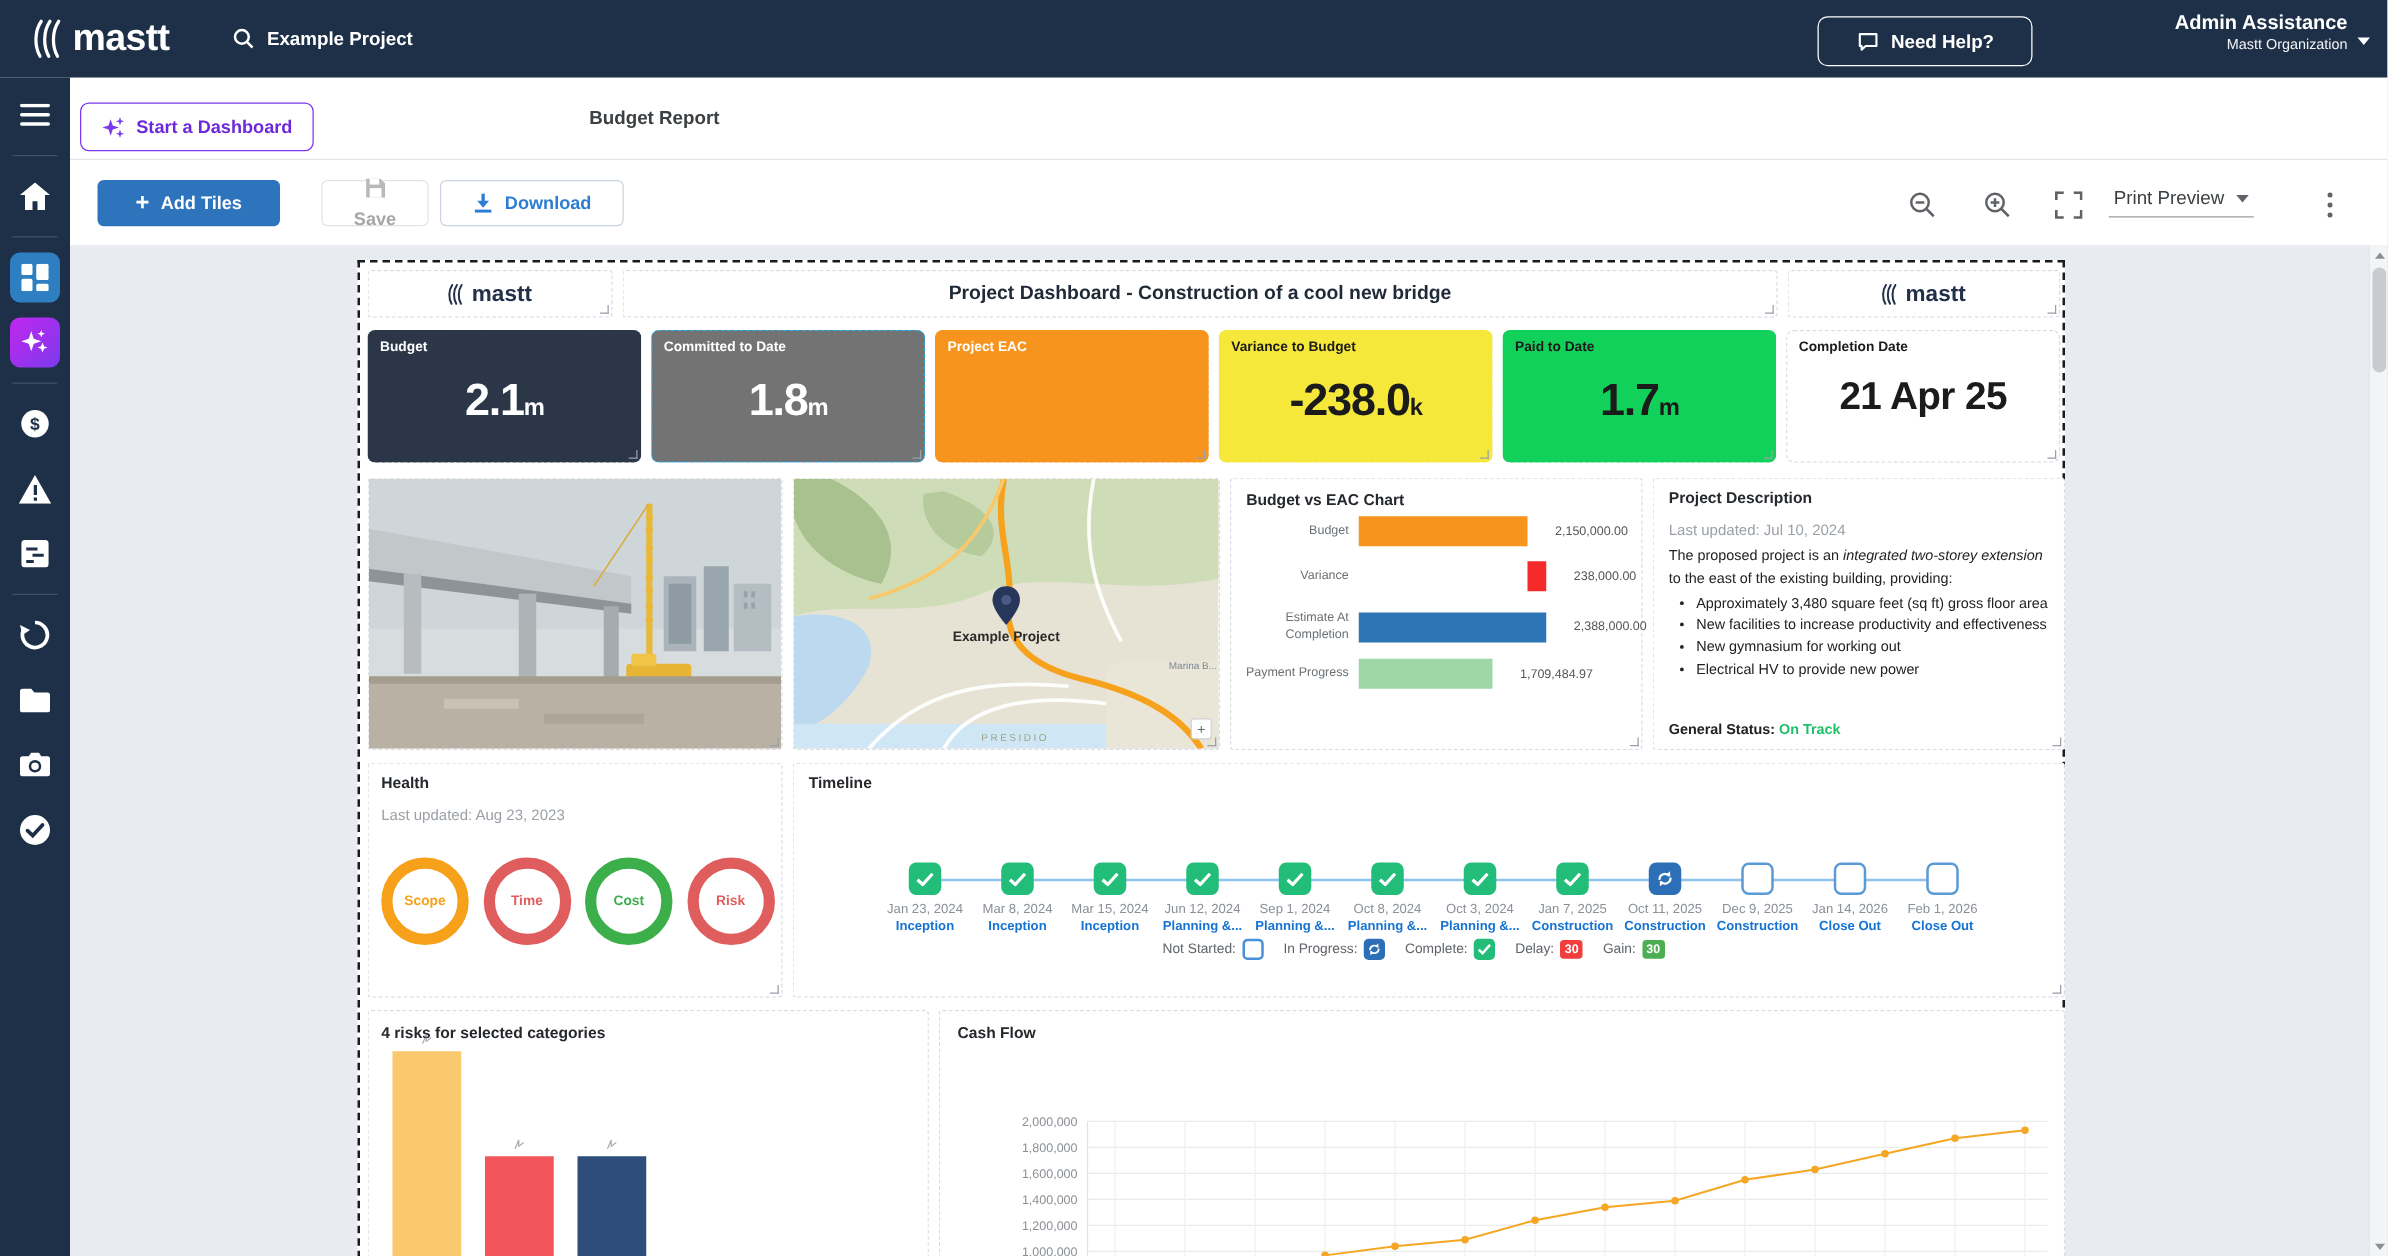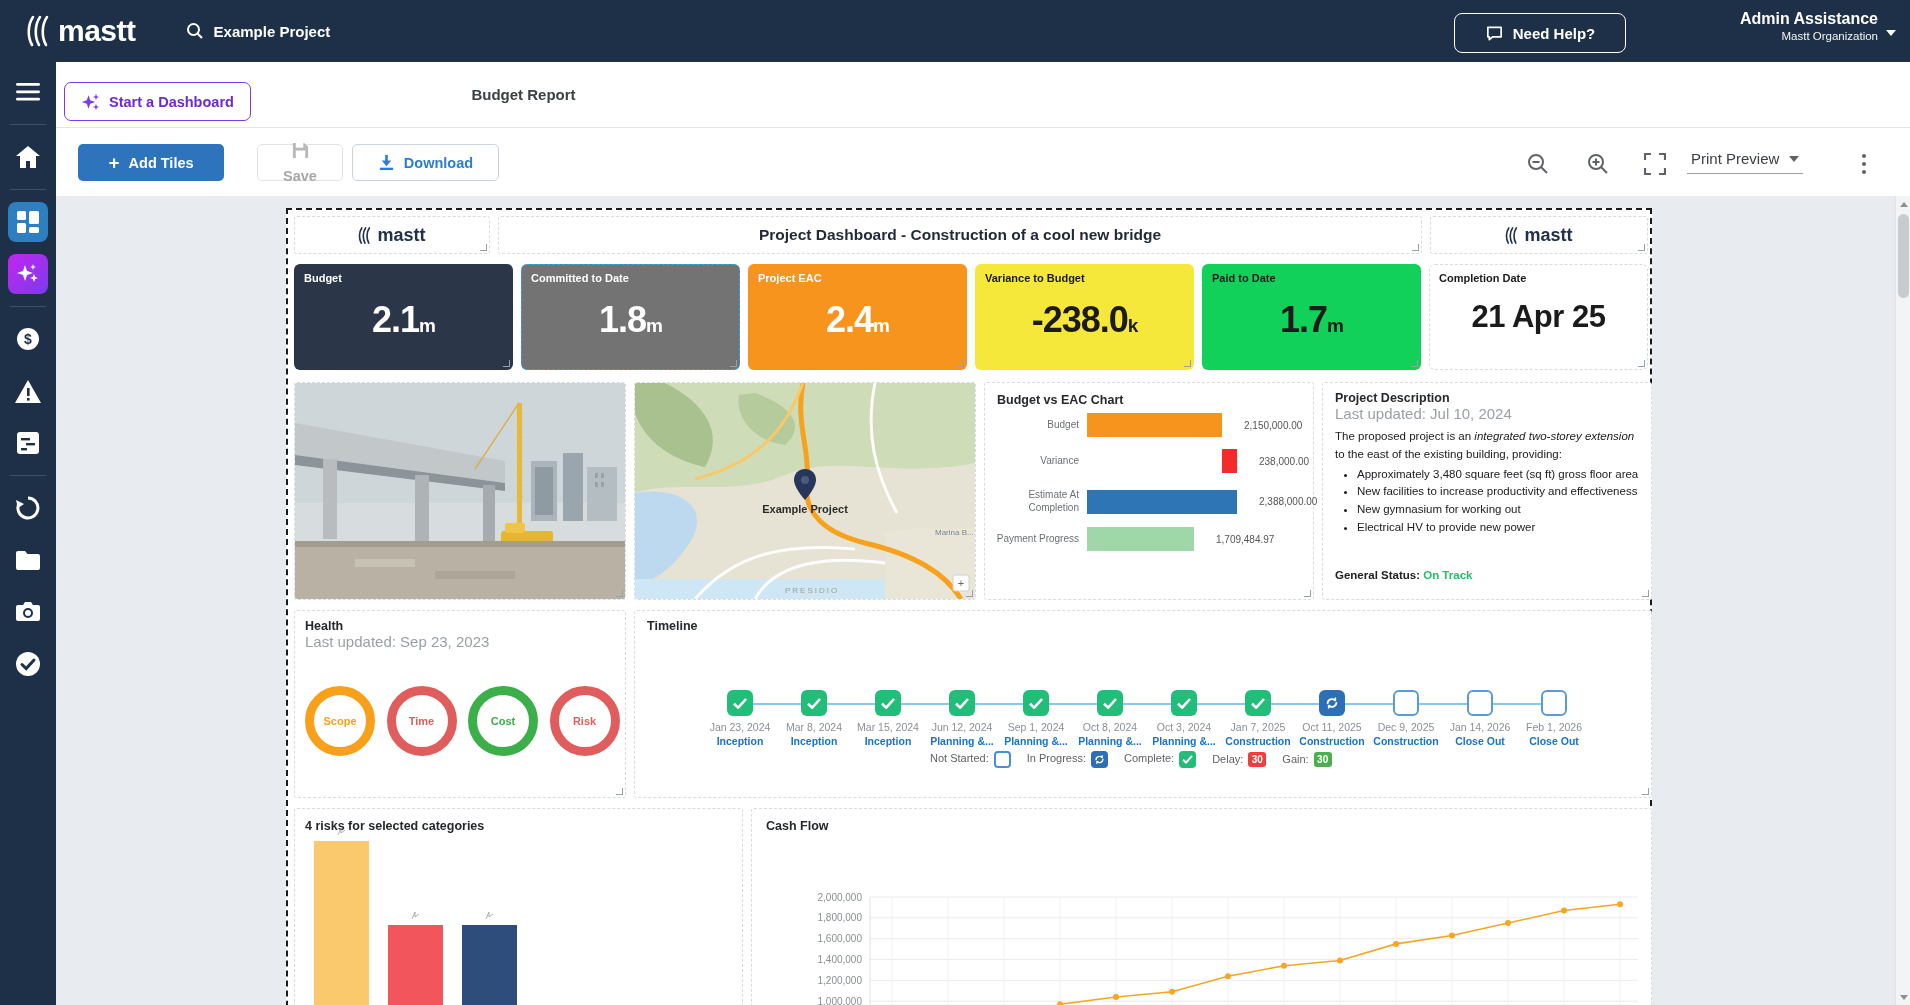--- a/index.html
+++ b/index.html
@@ -45,21 +45,21 @@
   .print-preview .caret-down { border-top-color:#5f6368; }
   .kebab { position:absolute; left:1798px; top:20px; width:20px; height:32px; display:flex; flex-direction:column; align-items:center; justify-content:center; gap:4px; cursor:pointer; }
   .kebab i { width:4px; height:4px; border-radius:50%; background:#5f6368; }
 
   
   .content { position:absolute; left:56px; top:196px; width:1854px; height:809px; background:#e8ebef; overflow:hidden; z-index:10; }
   .canvas { position:absolute; left:230px; top:12px; width:1366px; height:1200px; background:#fff; border:2px dashed #1b1b1b; }
   .tile { position:absolute; background:#fff; border:1px dashed #d8dce2; border-radius:3px; }
   .tile::after { content:""; position:absolute; right:2px; bottom:2px; width:6px; height:6px; border-right:1.5px solid #98a0ab; border-bottom:1.5px solid #98a0ab; }
   .tile-title { font-size:12.5px; font-weight:bold; color:#25282c; }
-  .tile-updated { font-size:15px; color:#9aa0a6; margin-top:0; }
+  .tile-updated { font-size:12px; color:#9aa0a6; margin-top:12px; }
 
   .hdr-logo { display:flex; align-items:center; justify-content:center; gap:5px; color:#22304a; font-weight:bold; font-size:18px; }
   .hdr-title { display:flex; align-items:center; justify-content:center; font-size:15.5px; font-weight:bold; color:#1f2937; }
 
   
   .kpi { border-radius:6px; padding:7px 9px; }
   .kpi-label { font-size:11px; font-weight:bold; }
   .kpi-value { position:absolute; left:0; right:0; top:34px; text-align:center; font-size:36px; font-weight:bold; letter-spacing:-1px; }
   .kpi-suffix { font-size:19px; font-weight:bold; }
 
@@ -355,21 +355,20 @@
           <div class="tile kpi" style="left: 6px; top: 54px; width: 219px; height: 106px; background: rgb(43, 55, 73); color: rgb(255, 255, 255); border-color: rgb(43, 55, 73);">
             <div class="kpi-label">Budget</div>
             <div class="kpi-value">2.1<span class="kpi-suffix">m</span></div>
           </div>
           <div class="tile kpi" style="left: 233px; top: 54px; width: 219px; height: 106px; background: #737373; color: rgb(255, 255, 255); border-color: rgb(41, 171, 226);">
             <div class="kpi-label">Committed to Date</div>
             <div class="kpi-value">1.8<span class="kpi-suffix">m</span></div>
           </div>
           <div class="tile kpi" style="left: 460px; top: 54px; width: 219px; height: 106px; background: rgb(247, 148, 30); color: rgb(255, 255, 255); border-color: rgb(247, 148, 30);">
             <div class="kpi-label">Project EAC</div>
-            <div class="kpi-value">2.4<span class="kpi-suffix">m</span></div>
           </div>
           <div class="tile kpi" style="left: 687px; top: 54px; width: 219px; height: 106px; background: rgb(246, 232, 59); color: rgb(27, 27, 27); border-color: rgb(246, 232, 59);">
             <div class="kpi-label">Variance to Budget</div>
             <div class="kpi-value">-238.0<span class="kpi-suffix">k</span></div>
           </div>
           <div class="tile kpi" style="left: 914px; top: 54px; width: 219px; height: 106px; background: rgb(18, 209, 91); color: rgb(27, 27, 27); border-color: rgb(18, 209, 91);">
             <div class="kpi-label">Paid to Date</div>
             <div class="kpi-value">1.7<span class="kpi-suffix">m</span></div>
           </div>
           <div class="tile kpi" style="left: 1141px; top: 54px; width: 219px; height: 106px; background: rgb(255, 255, 255); color: rgb(27, 27, 27); border-color: rgb(216, 220, 226);">
@@ -497,21 +496,21 @@
             </ul>
         </div>
         <div class="desc-status">
           <span>General Status:</span>
           <span id="status-value" style="font-weight: bold; color: rgb(33, 192, 107);"> On Track</span>
         </div>
       </div>
 
       <div class="tile" style="left:6px;top:400px;width:332px;height:188px;overflow:hidden">
         <div class="tile-title" style="margin:8px 0 0 10px">Health</div>
-        <div class="tile-updated" style="margin-left:10px">Last updated: Sep 23, 2023</div>
+        <div class="tile-updated" style="margin-left:10px">Last updated: Aug 23, 2023</div>
         <div id="health-rings">
             <div class="ring" style="left: 10px; top: 75px; border: 9px solid rgb(247, 161, 26); color: rgb(247, 161, 26);">Scope</div>
             <div class="ring" style="left: 91.5px; top: 75px; border: 9px solid rgb(224, 93, 93); color: rgb(224, 93, 93);">Time</div>
             <div class="ring" style="left: 173px; top: 75px; border: 9px solid rgb(60, 174, 74); color: rgb(60, 174, 74);">Cost</div>
             <div class="ring" style="left: 254.5px; top: 75px; border: 9px solid rgb(224, 93, 93); color: rgb(224, 93, 93);">Risk</div>
           </div>
       </div>
 
       <div class="tile" style="left:346px;top:400px;width:1018px;height:188px;overflow:hidden">
         <div class="tile-title" style="margin:8px 0 0 12px">Timeline</div>

